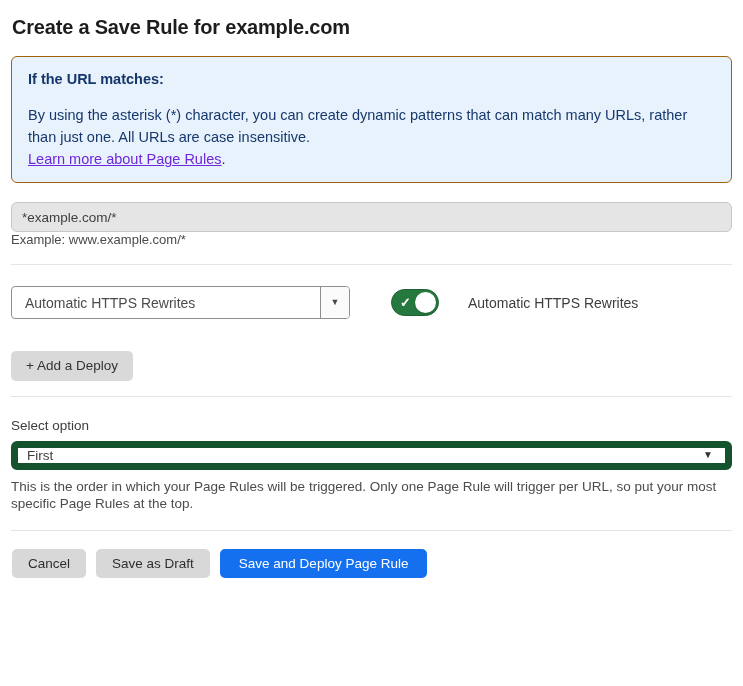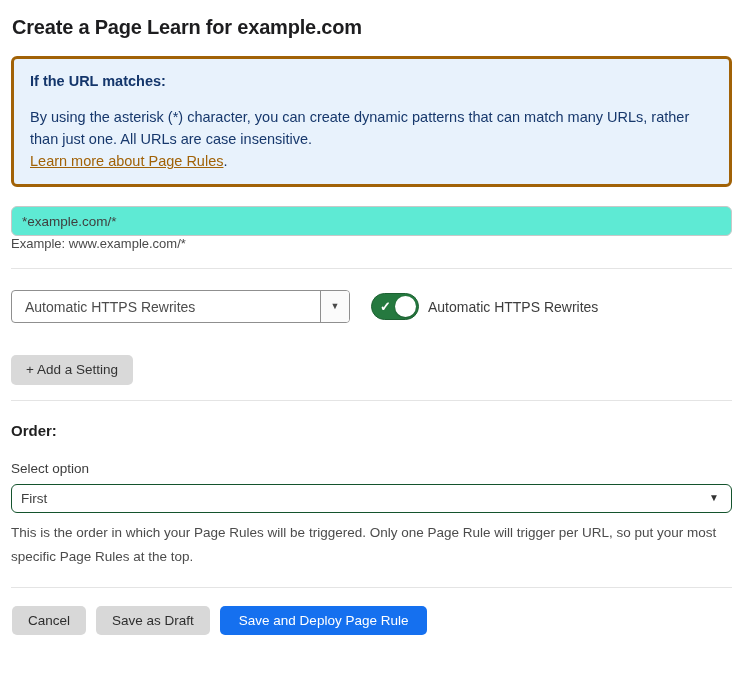--- a/index.html
+++ b/index.html
@@ -18,64 +18,64 @@
     font-size: 20px;
     font-weight: bold;
     color: #1d1d1f;
     margin: 2px 1px 17px 1px;
     letter-spacing: -0.2px;
   }
 
   
   .info-box {
     background: #e8f2fc;
-    border: 3px solid #a16207;
+    border: 1px solid #a16207;
     border-radius: 6px;
     padding: 11px 16px 12px 16px;
     color: #17386c;
     font-size: 14.5px;
     line-height: 22px;
     margin-bottom: 19px;
   }
   .info-box .info-heading { font-weight: bold; font-size: 14.5px; color: #14366b; }
   .info-box .info-body { margin-top: 14px; }
-  .info-box a.info-link { color: #a16207; text-decoration: underline; cursor: pointer; }
+  .info-box a.info-link { color: #6d28d9; text-decoration: underline; cursor: pointer; }
   .info-box .info-link-suffix { color: #17386c; }
 
   
   .field-label { font-size: 13.5px; color: #3d3d3d; margin-bottom: 8px; }
   .helper-text { font-size: 13px; color: #4a4a4a; }
 
   
   .text-input {
     width: 100%;
     height: 30px;
     border: 1px solid #c8c8c8;
     border-radius: 6px;
     padding: 0 10px;
     font-family: "Liberation Sans", sans-serif;
     font-size: 13.5px;
     color: #3f3f3f;
-    background: #5eead4;
+    background: #e5e5e5;
     outline: none;
   }
 
   .divider { border: none; border-top: 1px solid #e4e4e4; margin: 17px 0 21px 0; }
   .divider.tight { margin: 15px 0 21px 0; }
   .divider.footer-div { margin: 18px 0 18px 0; }
 
   .section-heading {
     font-size: 15px;
     font-weight: bold;
     color: #1f1f1f;
     margin-bottom: 22px;
   }
 
   
-  .setting-row { display: flex; align-items: center; margin-bottom: 32px; }
+  .setting-row { display: flex; align-items: center; margin-bottom: 32px; gap: 20px; }
   .dropdown {
     width: 339px;
     height: 33px;
     border: 1px solid #8f8f8f;
     border-radius: 4px;
     display: flex;
     align-items: stretch;
     background: #ffffff;
     cursor: pointer;
   }
@@ -146,53 +146,53 @@
   }
   .btn-gray { background: #d8d8d8; color: #2e2e2e; }
   .btn-add { background: #d9d9d9; color: #333333; padding: 8px 15px; }
   .btn-primary { background: #1570ef; color: #ffffff; padding: 8px 19px; }
 
   
   .select-control {
     position: relative;
     width: 100%;
     height: 29px;
-    border: 1px solid #14532d;
+    border: 7px solid #14532d;
     border-radius: 6px;
     background: #ffffff;
     display: flex;
     align-items: center;
     padding-left: 9px;
     font-size: 13.5px;
     color: #3f3f3f;
     cursor: pointer;
   }
   .select-control .caret {
     position: absolute;
     right: 12px;
     top: 50%;
     transform: translateY(-50%);
     font-size: 10px;
     color: #333333;
   }
   .order-helper {
     font-size: 13.5px;
     color: #4c4c4c;
-    line-height: 24px;
+    line-height: 17px;
     margin-top: 8px;
   }
 
   .footer-actions { display: flex; align-items: center; gap: 10px; padding-left: 1px; }
 </style>
 </head>
 <body>
 
 <div class="container">
 
-  <h1 class="page-title">Create a Page Learn for example.com</h1>
+  <h1 class="page-title">Create a Save Rule for example.com</h1>
 
   <div class="info-box">
     <div class="info-heading">If the URL matches:</div>
     <div class="info-body">By using the asterisk (*) character, you can create dynamic patterns that can match many URLs, rather than just one. All URLs are case insensitive.</div>
     <div class="info-link-line"><a class="info-link">Learn more about Page Rules</a><span class="info-link-suffix">.</span></div>
   </div>
 
   <input class="text-input" type="text" value="*example.com/*" style="">
   <div class="helper-text">Example: www.example.com/*</div>
 
@@ -207,25 +207,24 @@
         <span class="caret">▼</span>
       </div>
     </div>
     <div class="toggle on">
       <span class="toggle-check">✓</span>
       <span class="toggle-knob"></span>
     </div>
     <span class="toggle-label">Automatic HTTPS Rewrites</span>
   </div>
 
-  <button class="btn btn-add">+ Add a Setting</button>
+  <button class="btn btn-add">+ Add a Deploy</button>
 
   <hr class="divider tight">
 
-  <div class="section-heading">Order:</div>
 
   <div class="field-label">Select option</div>
 
   <div class="select-control">
     <span>First</span>
     <span class="caret">▼</span>
   </div>
 
   <div class="order-helper">This is the order in which your Page Rules will be triggered. Only one Page Rule will trigger per URL, so put your most specific Page Rules at the top.</div>
 

